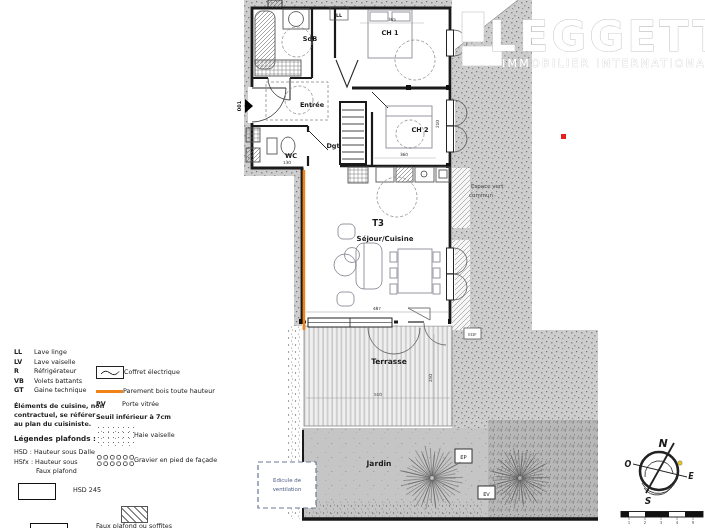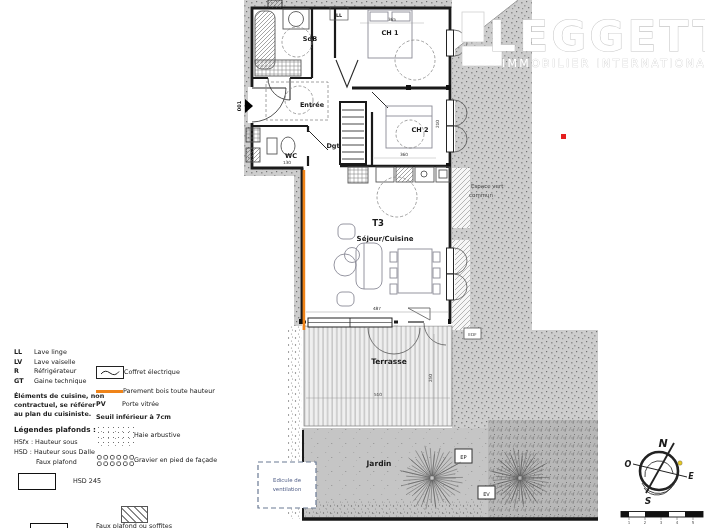--- a/index.html
+++ b/index.html
@@ -428,27 +428,31 @@
       </div>
   <div class="lg-row">
         <span class="lg-abbr">LV</span>
         <span>Lave vaiselle</span>
       </div>
   <div class="lg-row">
         <span class="lg-abbr">R</span>
         <span>Réfrigérateur</span>
       </div>
   <div class="lg-row">
+        <span class="lg-abbr">VB</span>
+        <span>Volets battants</span>
+      </div>
+  <div class="lg-row">
         <span class="lg-abbr">GT</span>
         <span>Gaine technique</span>
       </div>
   <div class="lg-note">Éléments de cuisine, non contractuel, se référer au plan du cuisiniste.</div>
   <div class="lg-ceil-title">Légendes plafonds :</div>
+  <div class="lg-def">HSD : Hauteur sous Dalle</div>
   <div class="lg-def">HSfx : Hauteur sous</div>
-  <div class="lg-def">HSD : Hauteur sous Dalle</div>
   <div class="lg-def-indent">Faux plafond</div>
   <div class="lg-hsd-row">
     <span class="sym-hsd"></span>
     <span>HSD 245</span>
   </div>
   <span class="sym-hsd2"></span>
 
   <div class="legend-right">
     <div class="lr-row" style="top:10px">
       <span class="sym-coffret">
@@ -464,21 +468,21 @@
     </div>
     <div class="lr-row" style="top:44px">
       <span class="sym-pv">PV</span>
       <span>Porte vitrée</span>
     </div>
     <div class="lr-row lg-seuil" style="top:57px">
       <span>Seuil inférieur à 7cm</span>
     </div>
     <div class="lr-row" style="top:69px">
       <span class="sym-haie"></span>
-      <span>Haie arbustive</span>
+      <span>Haie vaiselle</span>
     </div>
     <div class="lr-row" style="top:98px">
       <span class="sym-gravier"></span>
       <span>Gravier en pied de façade</span>
     </div>
     <div class="lr-row lr-two" style="top:150px">
       <span class="sym-faux"></span>
       <span><span>Faux plafond ou soffites</span><br><span>HSfx plaf. 230</span></span>
     </div>
 

